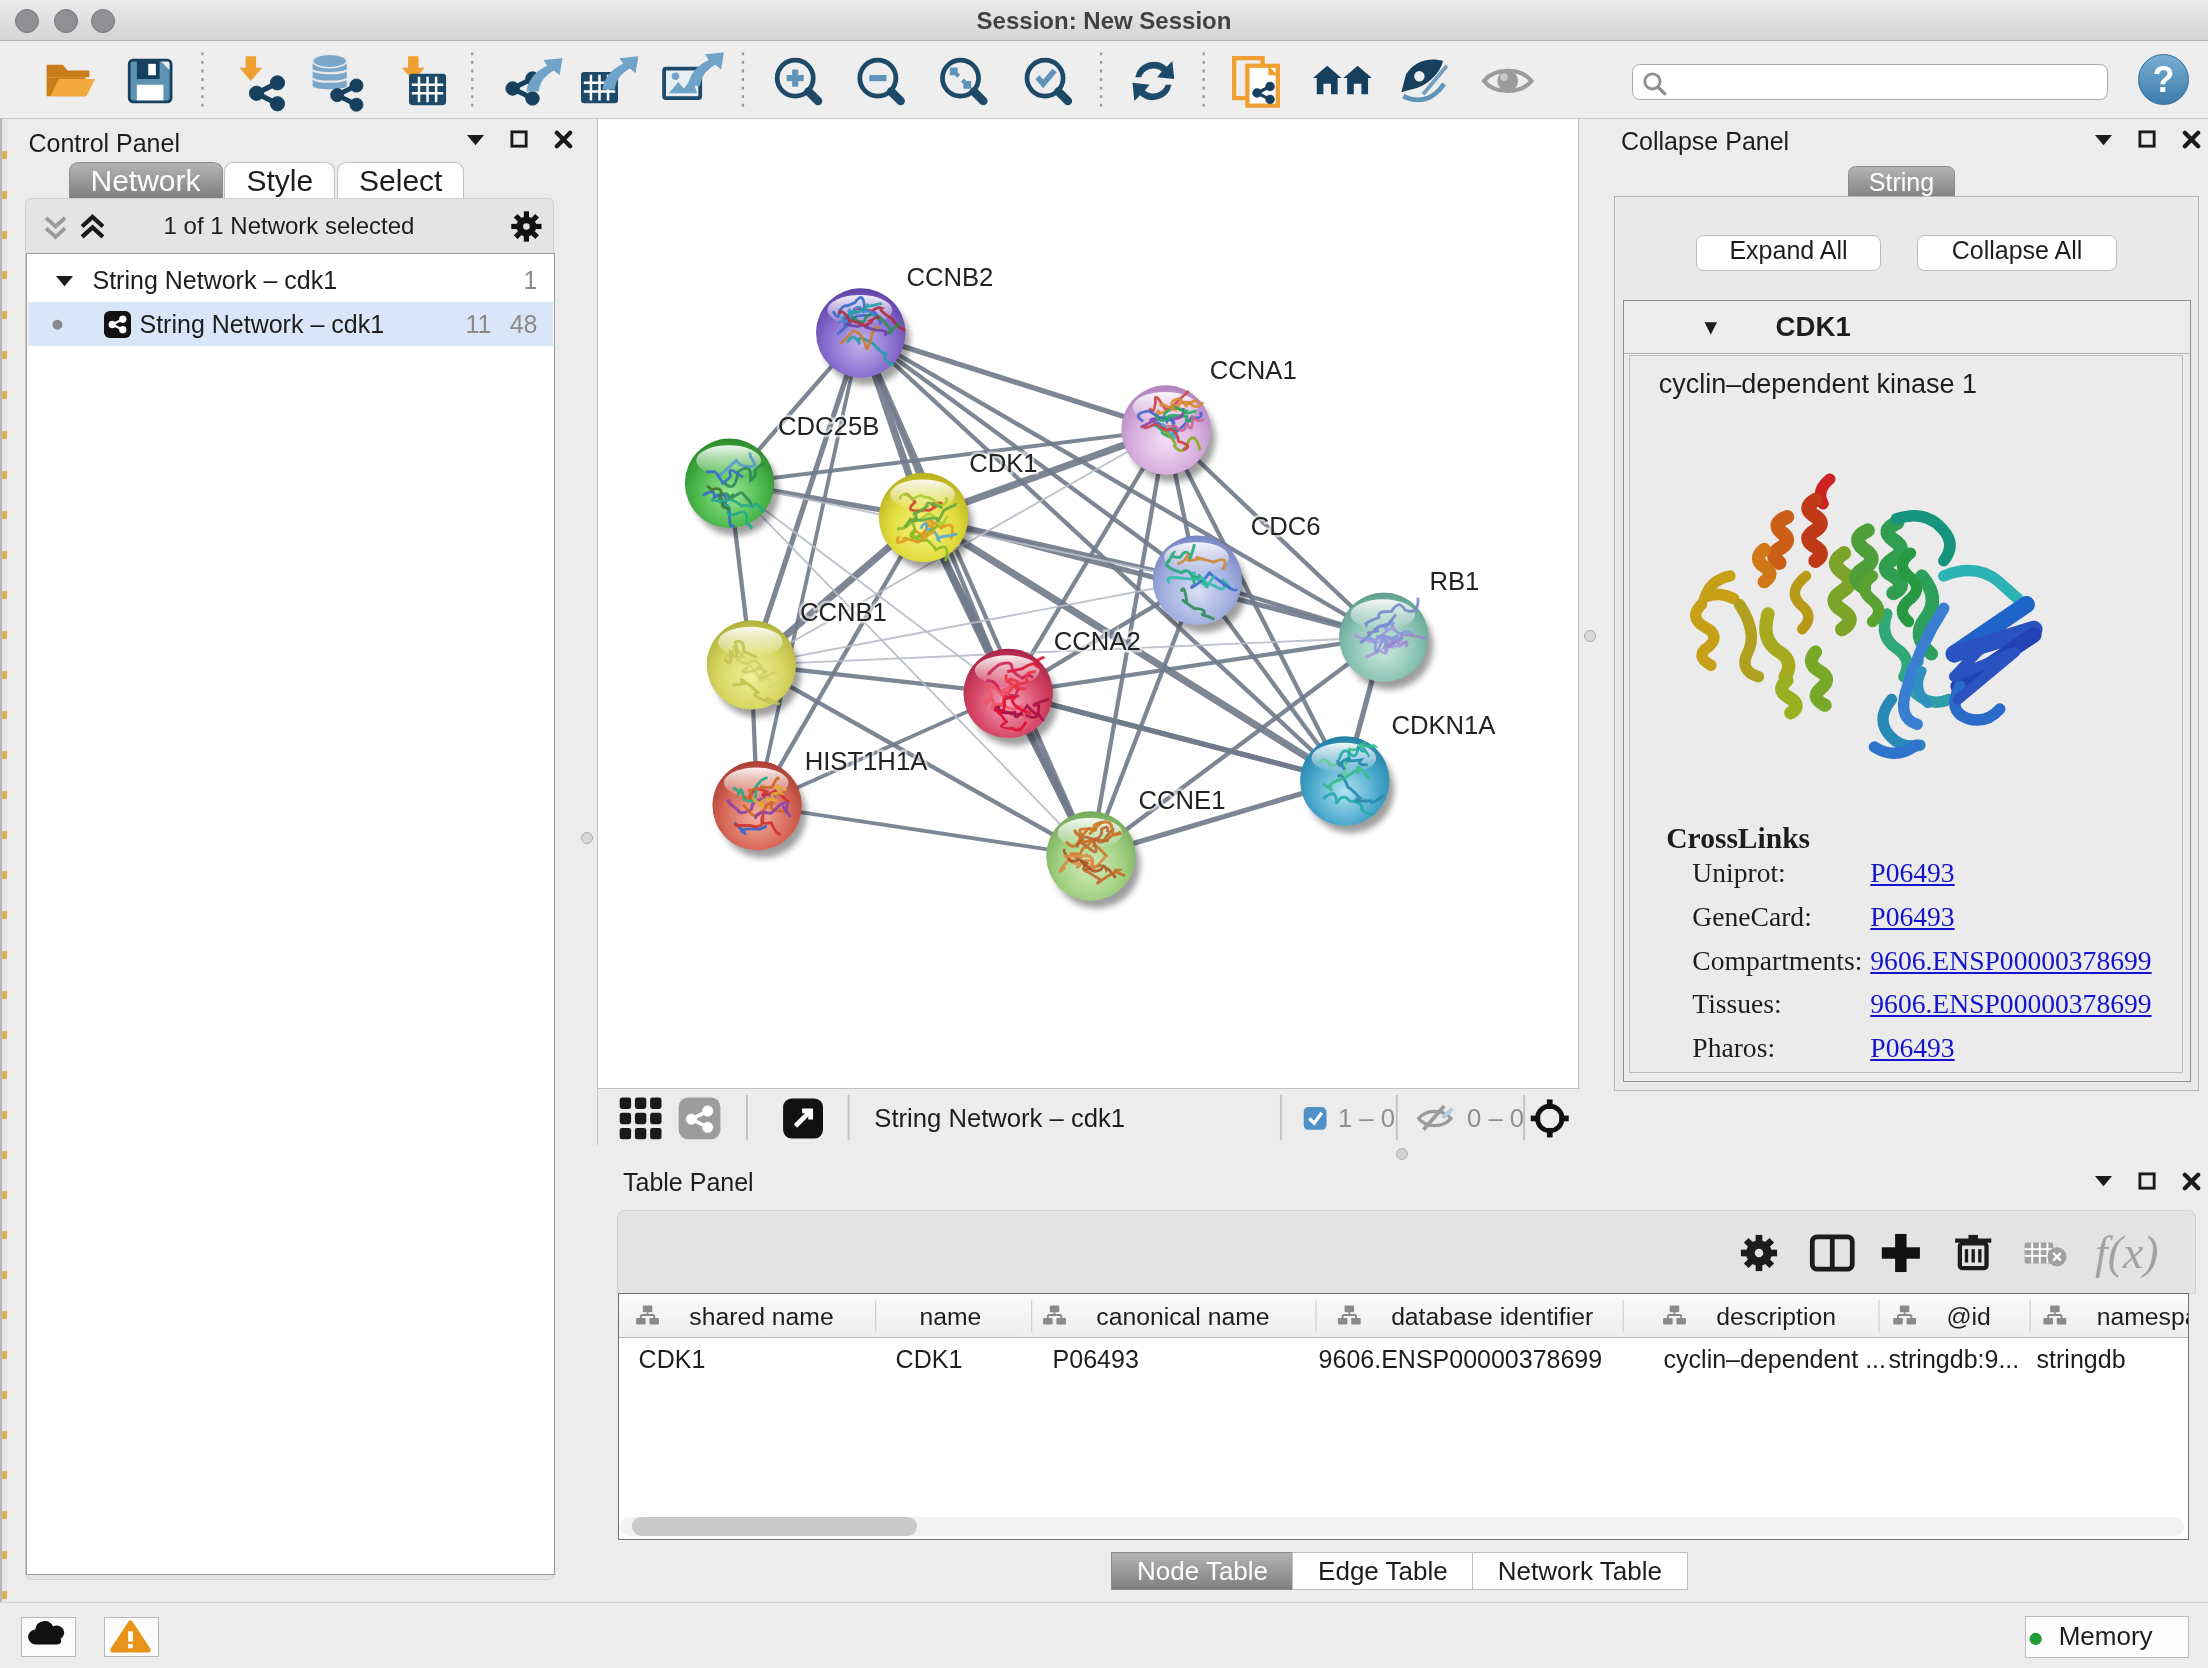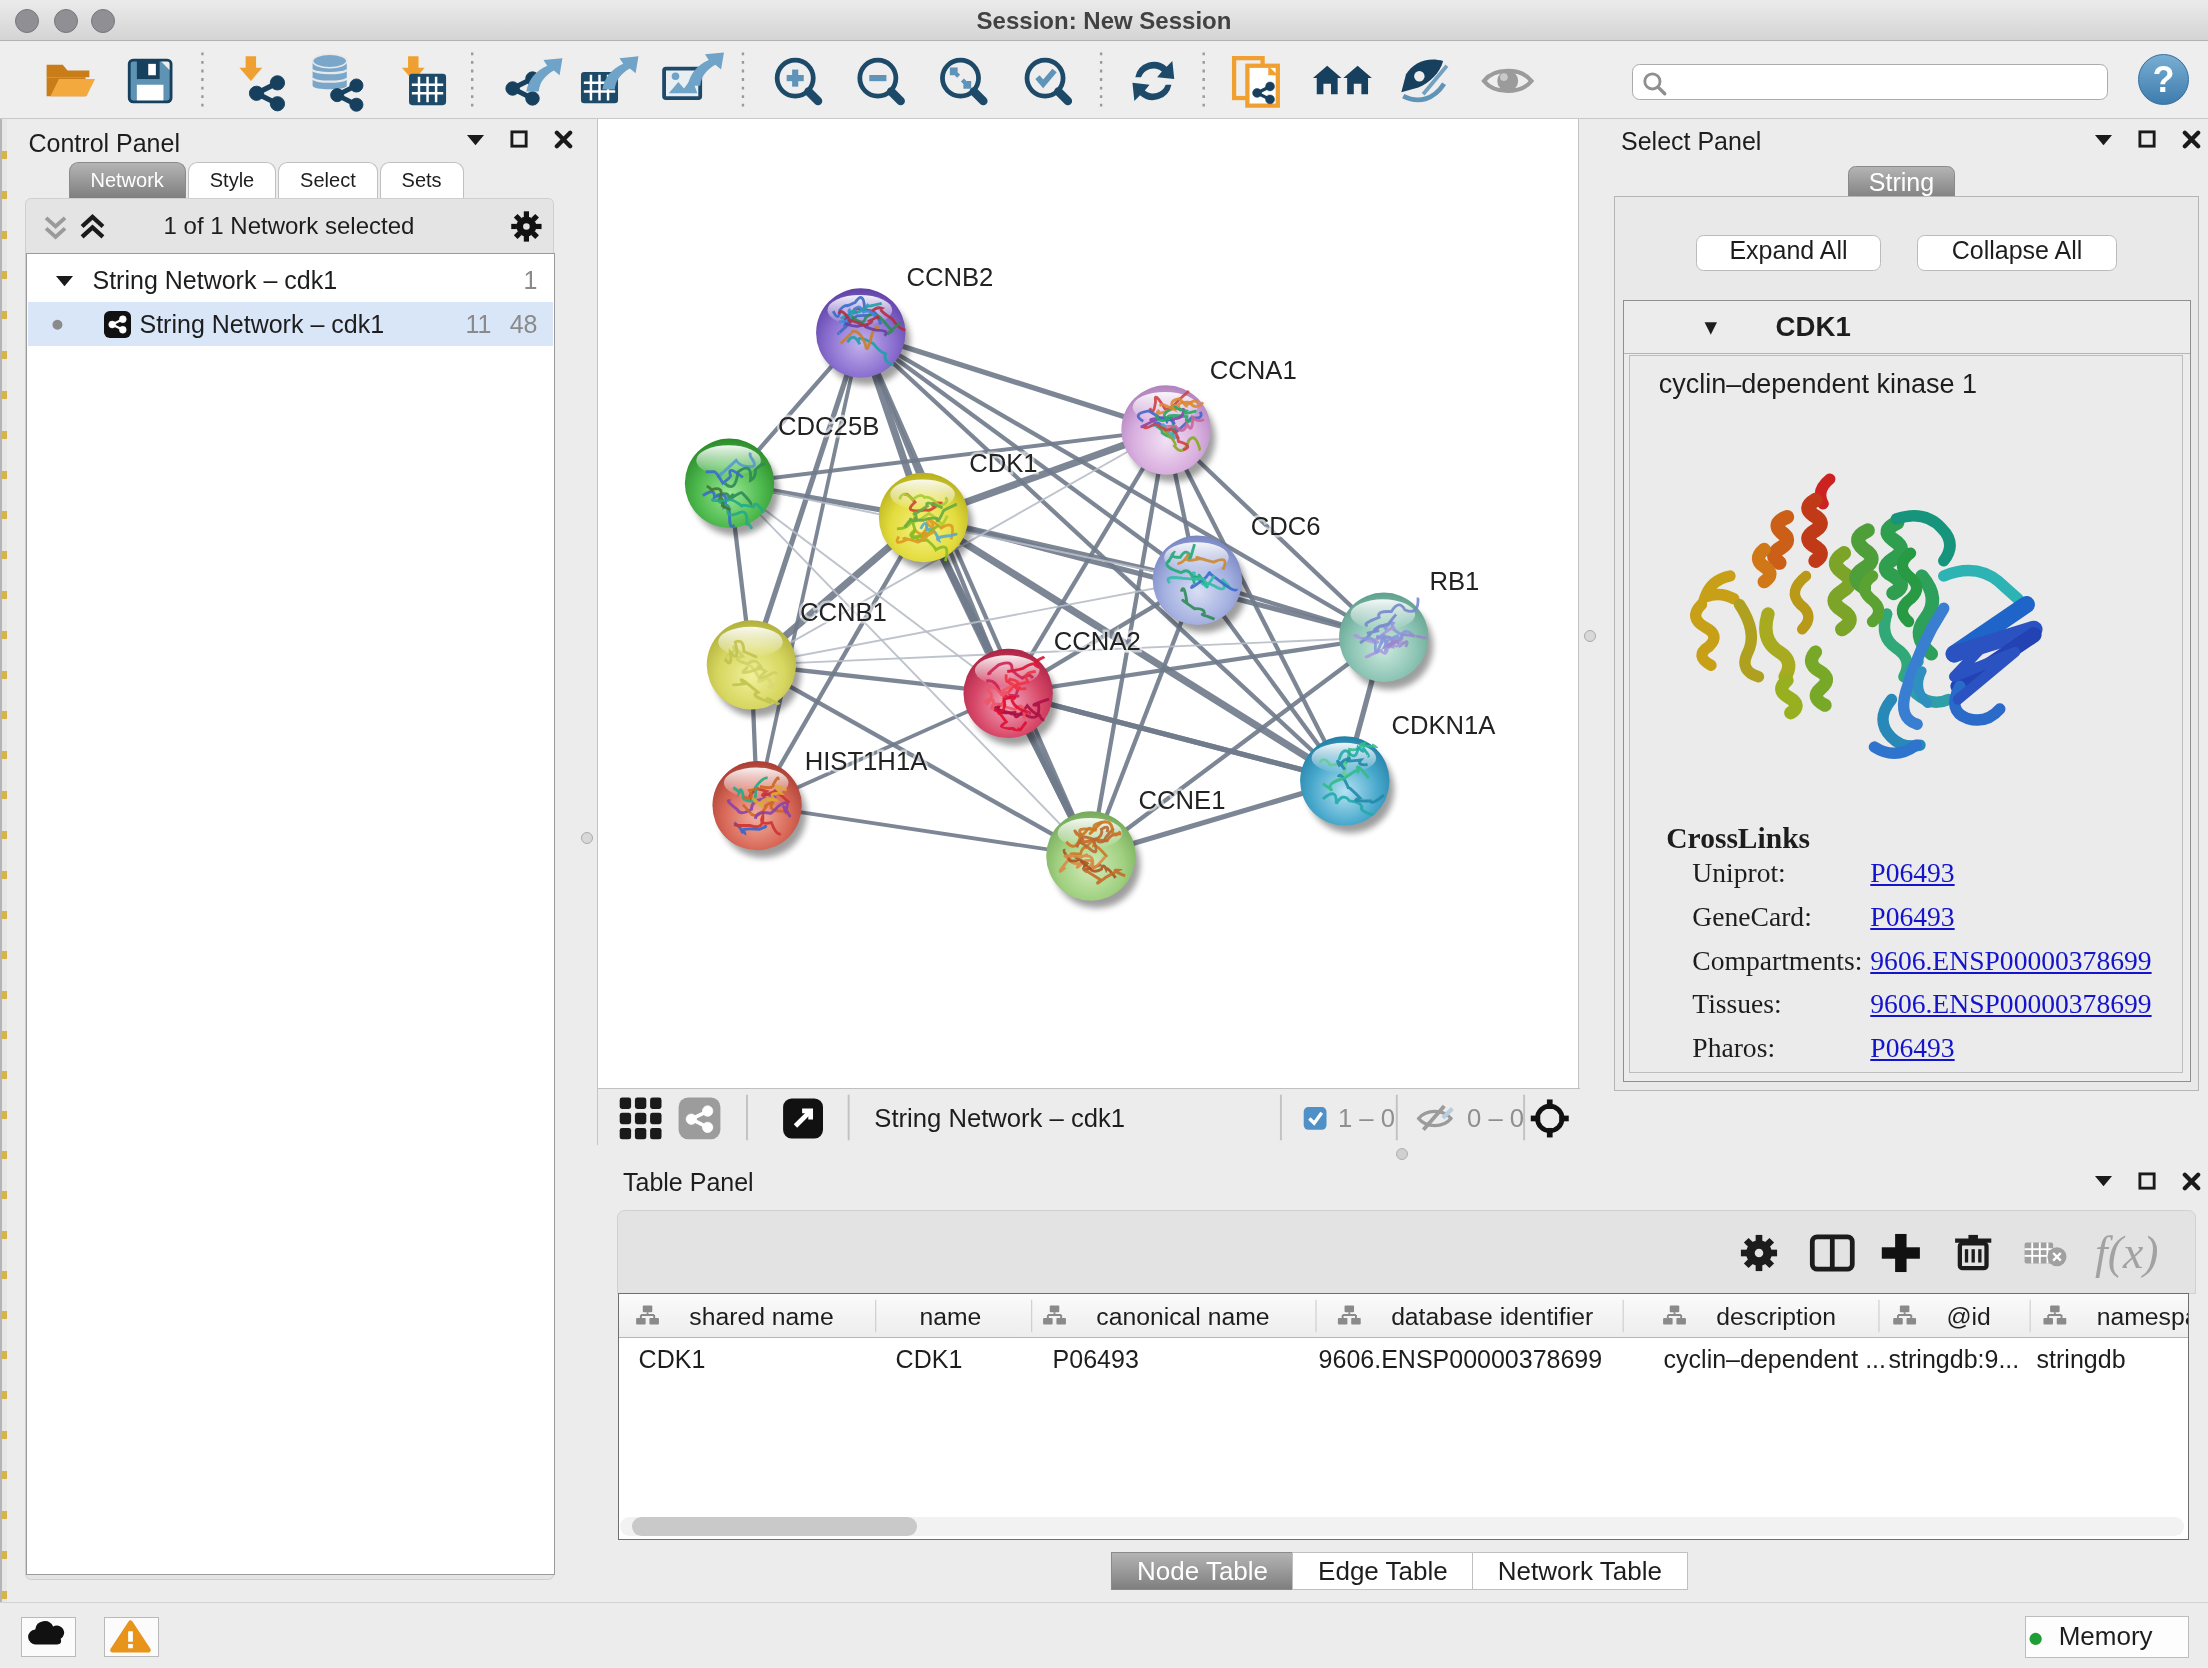--- a/index.html
+++ b/index.html
@@ -23,21 +23,21 @@
 
 
 .pheader { font-size:25px; color:#1d1d1d; }
 .phbtns { position:absolute; display:flex; gap:25px; align-items:center; }
 .phbtns svg { display:block; }
 
 
 #cpanel { position:absolute; left:9.5px; top:119px; width:558px; height:1462px; }
 
 #cp-tabs { position:absolute; left:59px; top:43px; height:37px; }
-.tab { display:inline-block; height:36px; line-height:35px; padding:0 21px; font-size:20px;
+.tab { display:inline-block; height:36px; line-height:35px; padding:0 21px; font-size:30px;
   background:#fff; border:1px solid #c0c0c0; border-bottom:none;
   border-radius:9.5px 9.5px 0 0; margin-right:1.9px; position:relative; }
 .tab.sel { background:linear-gradient(#b4b4b4,#7f7f7f); color:#fff; border-color:#8a8a8a; }
 #cp-body { position:absolute; left:15px; top:79px; width:529px; height:1382px;
   background:#e4e4e4; border:1px solid #cfcfcf; border-radius:5.7px; }
 #cp-sub { position:absolute; left:0; top:0; width:100%; height:54px; }
 #cp-list { position:absolute; left:0px; top:54px; width:529px; height:1322px;
   background:#fff; border:1px solid #9a9a9a; font-size:25px; }
 .cprow { position:absolute; left:1px; width:525px; height:44px; line-height:44px; }
 .num { position:absolute; color:#8a8a8a; }
@@ -663,21 +663,21 @@
           <line x1="0" y1="-20" x2="0" y2="-10" stroke-width="6"></line>
           <line x1="0" y1="10" x2="0" y2="20" stroke-width="6"></line>
           <line x1="-20" y1="0" x2="-10" y2="0" stroke-width="6"></line>
           <line x1="10" y1="0" x2="20" y2="0" stroke-width="6"></line>
         </g>
     </svg>
   </div>
 </div>
 
 <div id="rpanel">
-  <div class="pheader" style="position:absolute;left:23px;top:7.6px;">Select Panel</div>
+  <div class="pheader" style="position:absolute;left:23px;top:7.6px;">Collapse Panel</div>
   <div class="phbtns" style="left:496px; top:11.4px;">
     <svg width="19" height="13.3" viewBox="0 0 20 14">
         <polygon points="1,2 19,2 10,13" fill="#1a1a1a"></polygon>
       </svg>
     <svg width="19" height="19" viewBox="0 0 20 20">
         <rect x="2" y="2" width="15" height="15" fill="none" stroke="#1a1a1a" stroke-width="3"></rect>
       </svg>
     <svg width="19" height="19" viewBox="0 0 20 20">
         <path d="M3,3 L17,17 M17,3 L3,17" stroke="#1a1a1a" stroke-width="4.5" stroke-linecap="round"></path>
       </svg>

